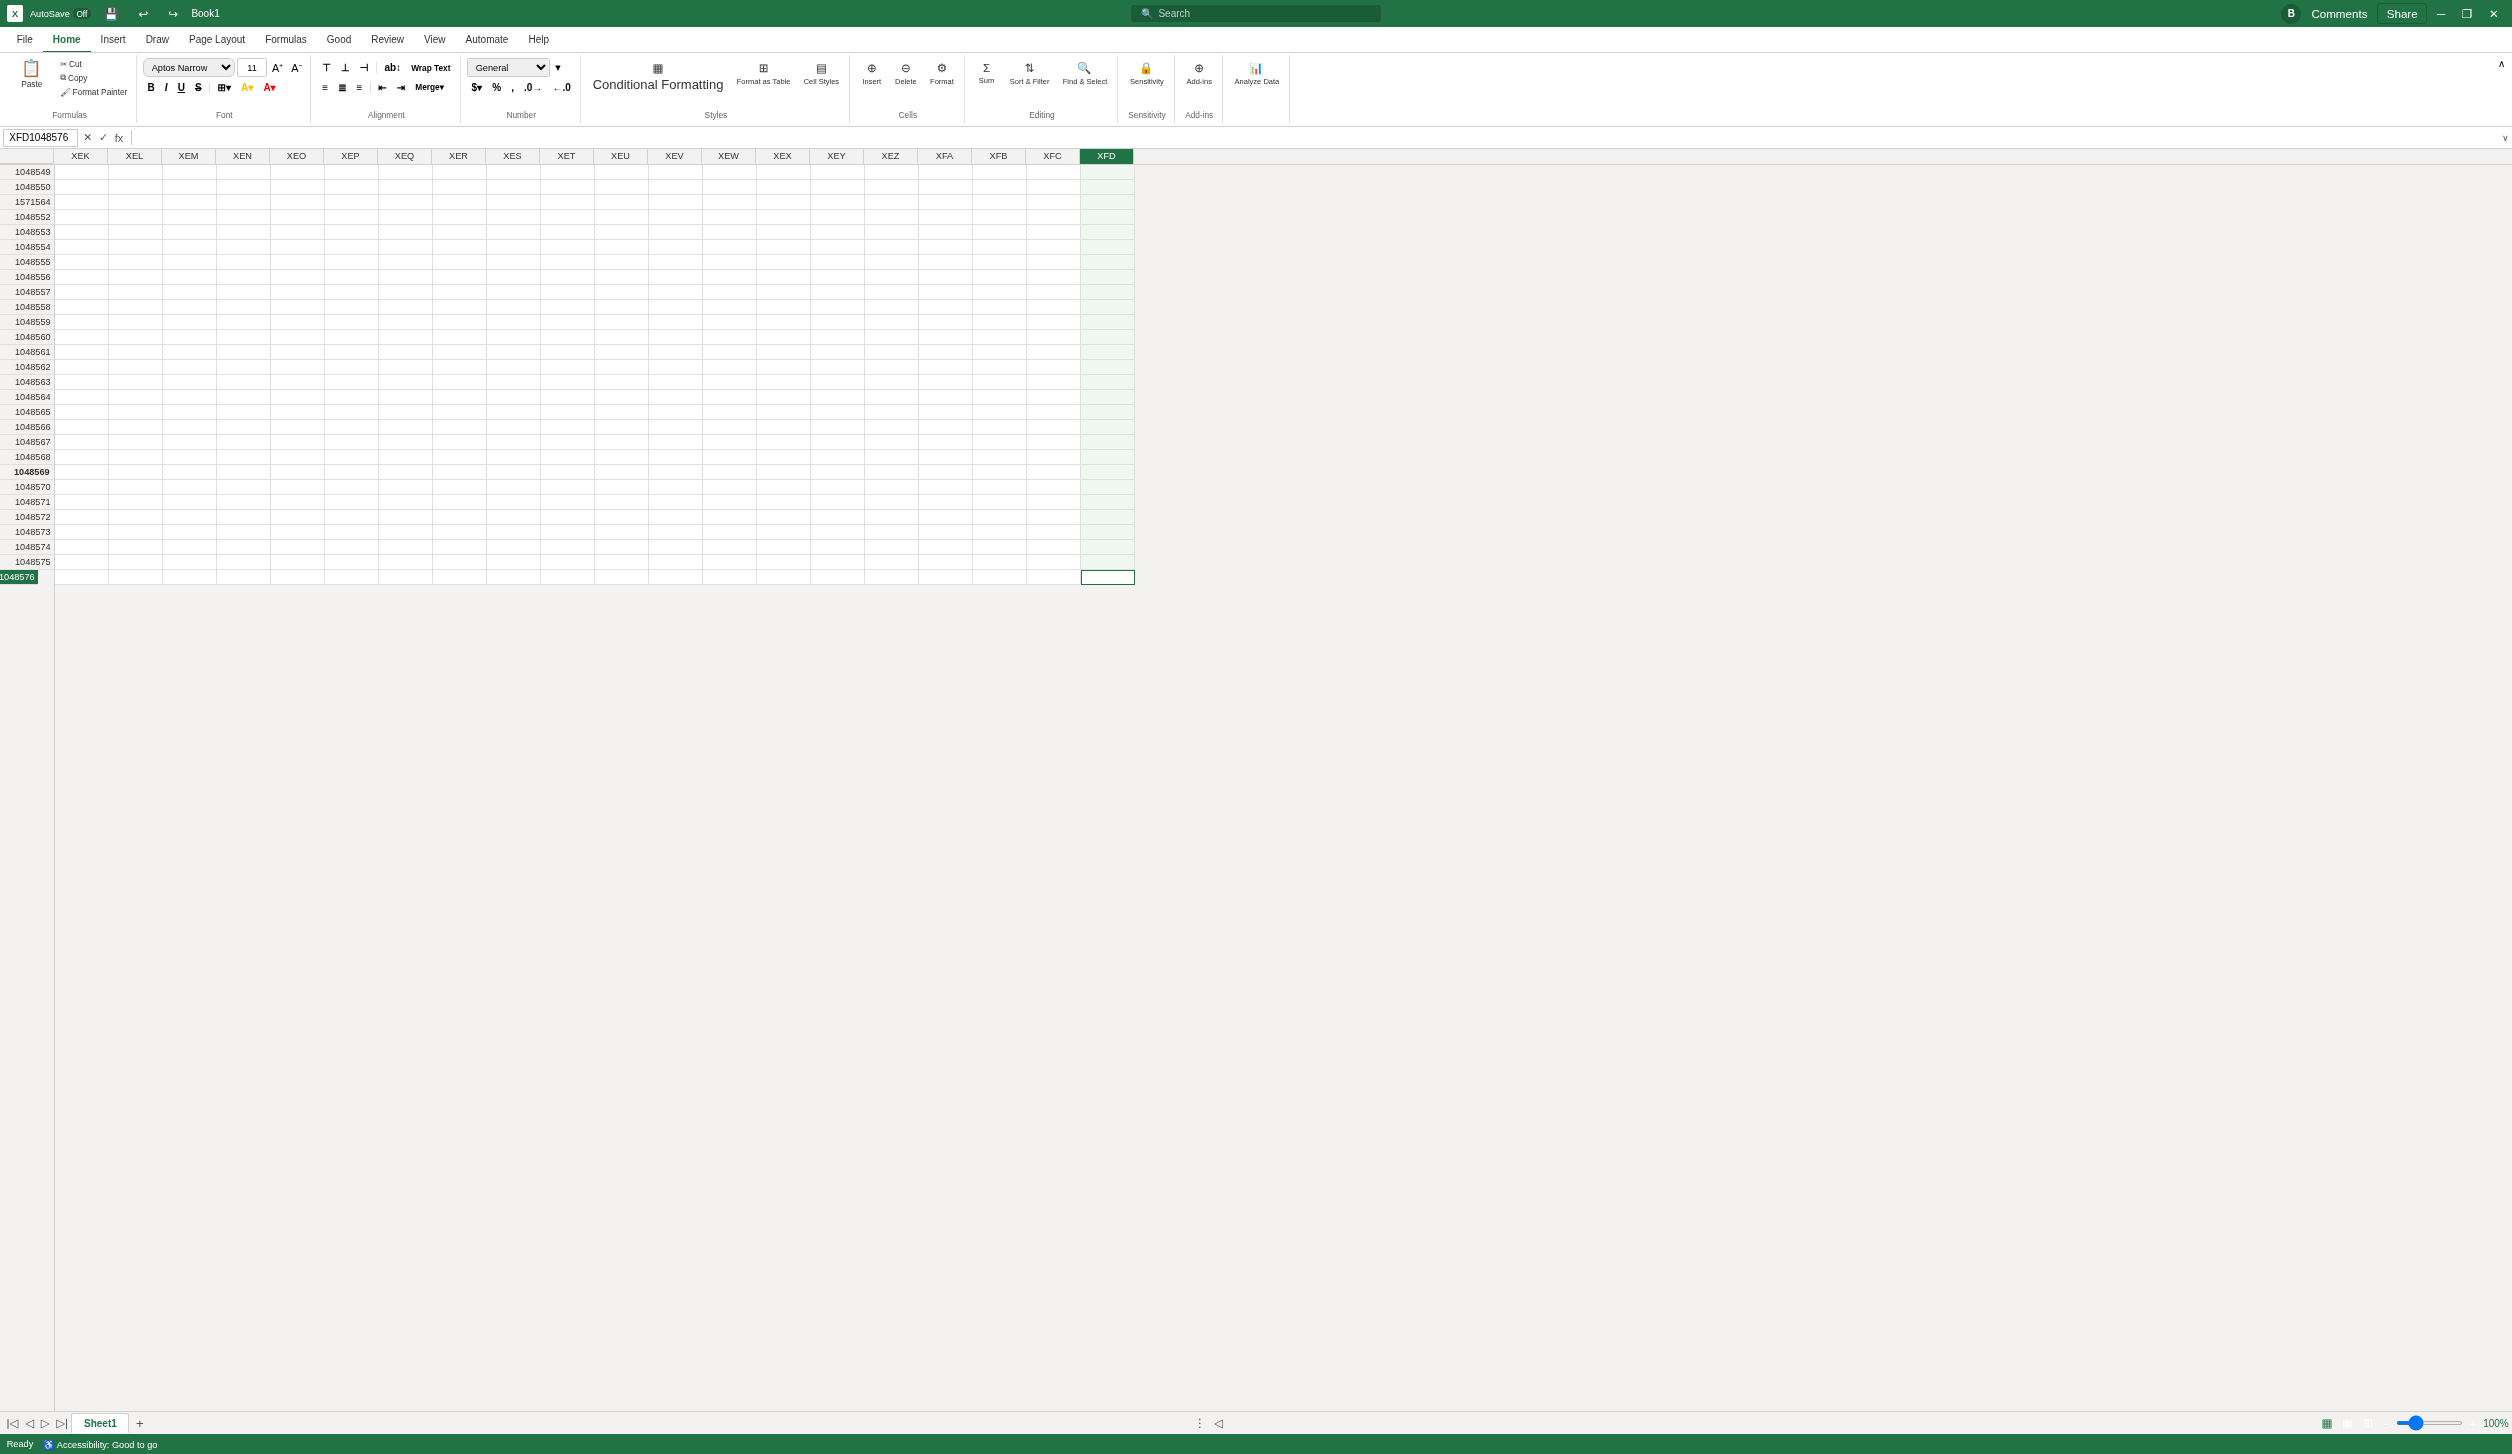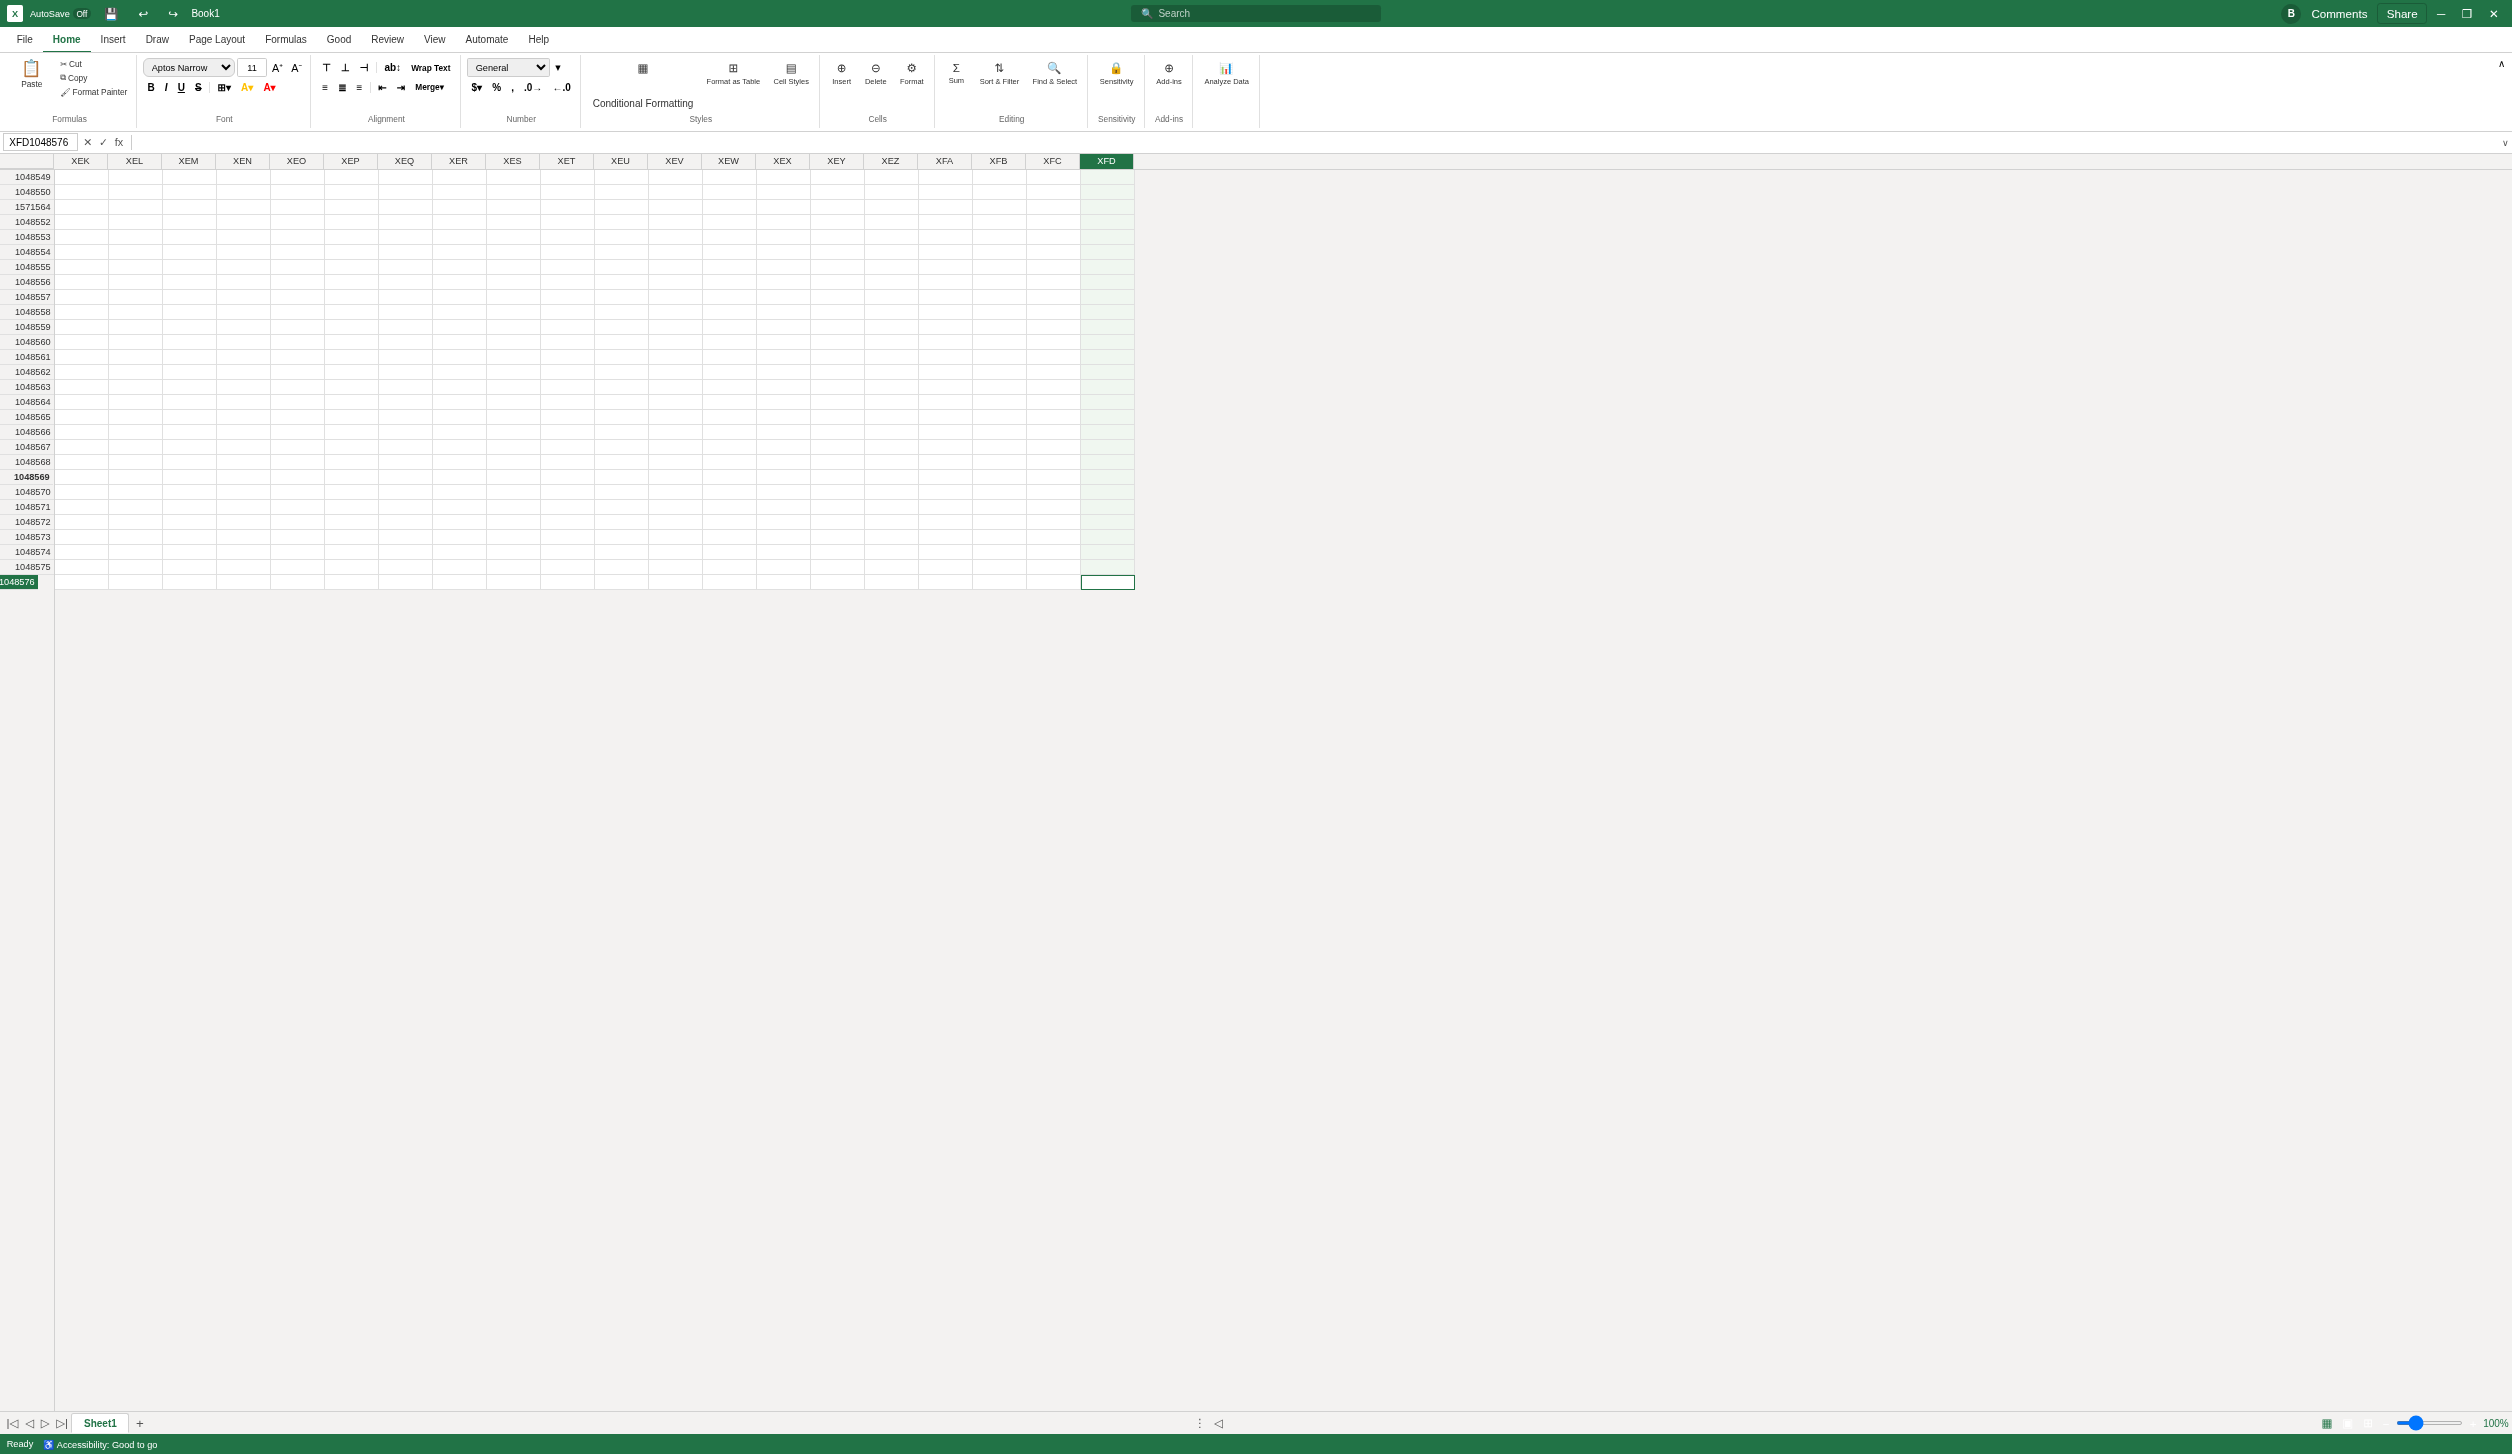--- a/index.html
+++ b/index.html
@@ -234,21 +234,21 @@
           <button class="format-btn">←.0</button>
         </div>
       </div>
       <span class="ribbon-group-label">Number</span>
     </div>
 
     <div class="ribbon-group">
       <div class="ribbon-group-content" style="gap:3.3px;">
         <button class="ribbon-btn">
           <span class="icon-sm">▦</span>
-          <span style="font-size:10px;margin-top:21px;">Conditional Formatting</span>
+          <span style="font-size:13px;">Conditional Formatting</span>
         </button>
         <button class="ribbon-btn">
           <span class="icon-sm">⊞</span>
           <span style="font-size:7.5px;">Format as Table</span>
         </button>
         <button class="ribbon-btn">
           <span class="icon-sm">▤</span>
           <span style="font-size:7.5px;">Cell Styles</span>
         </button>
       </div>

